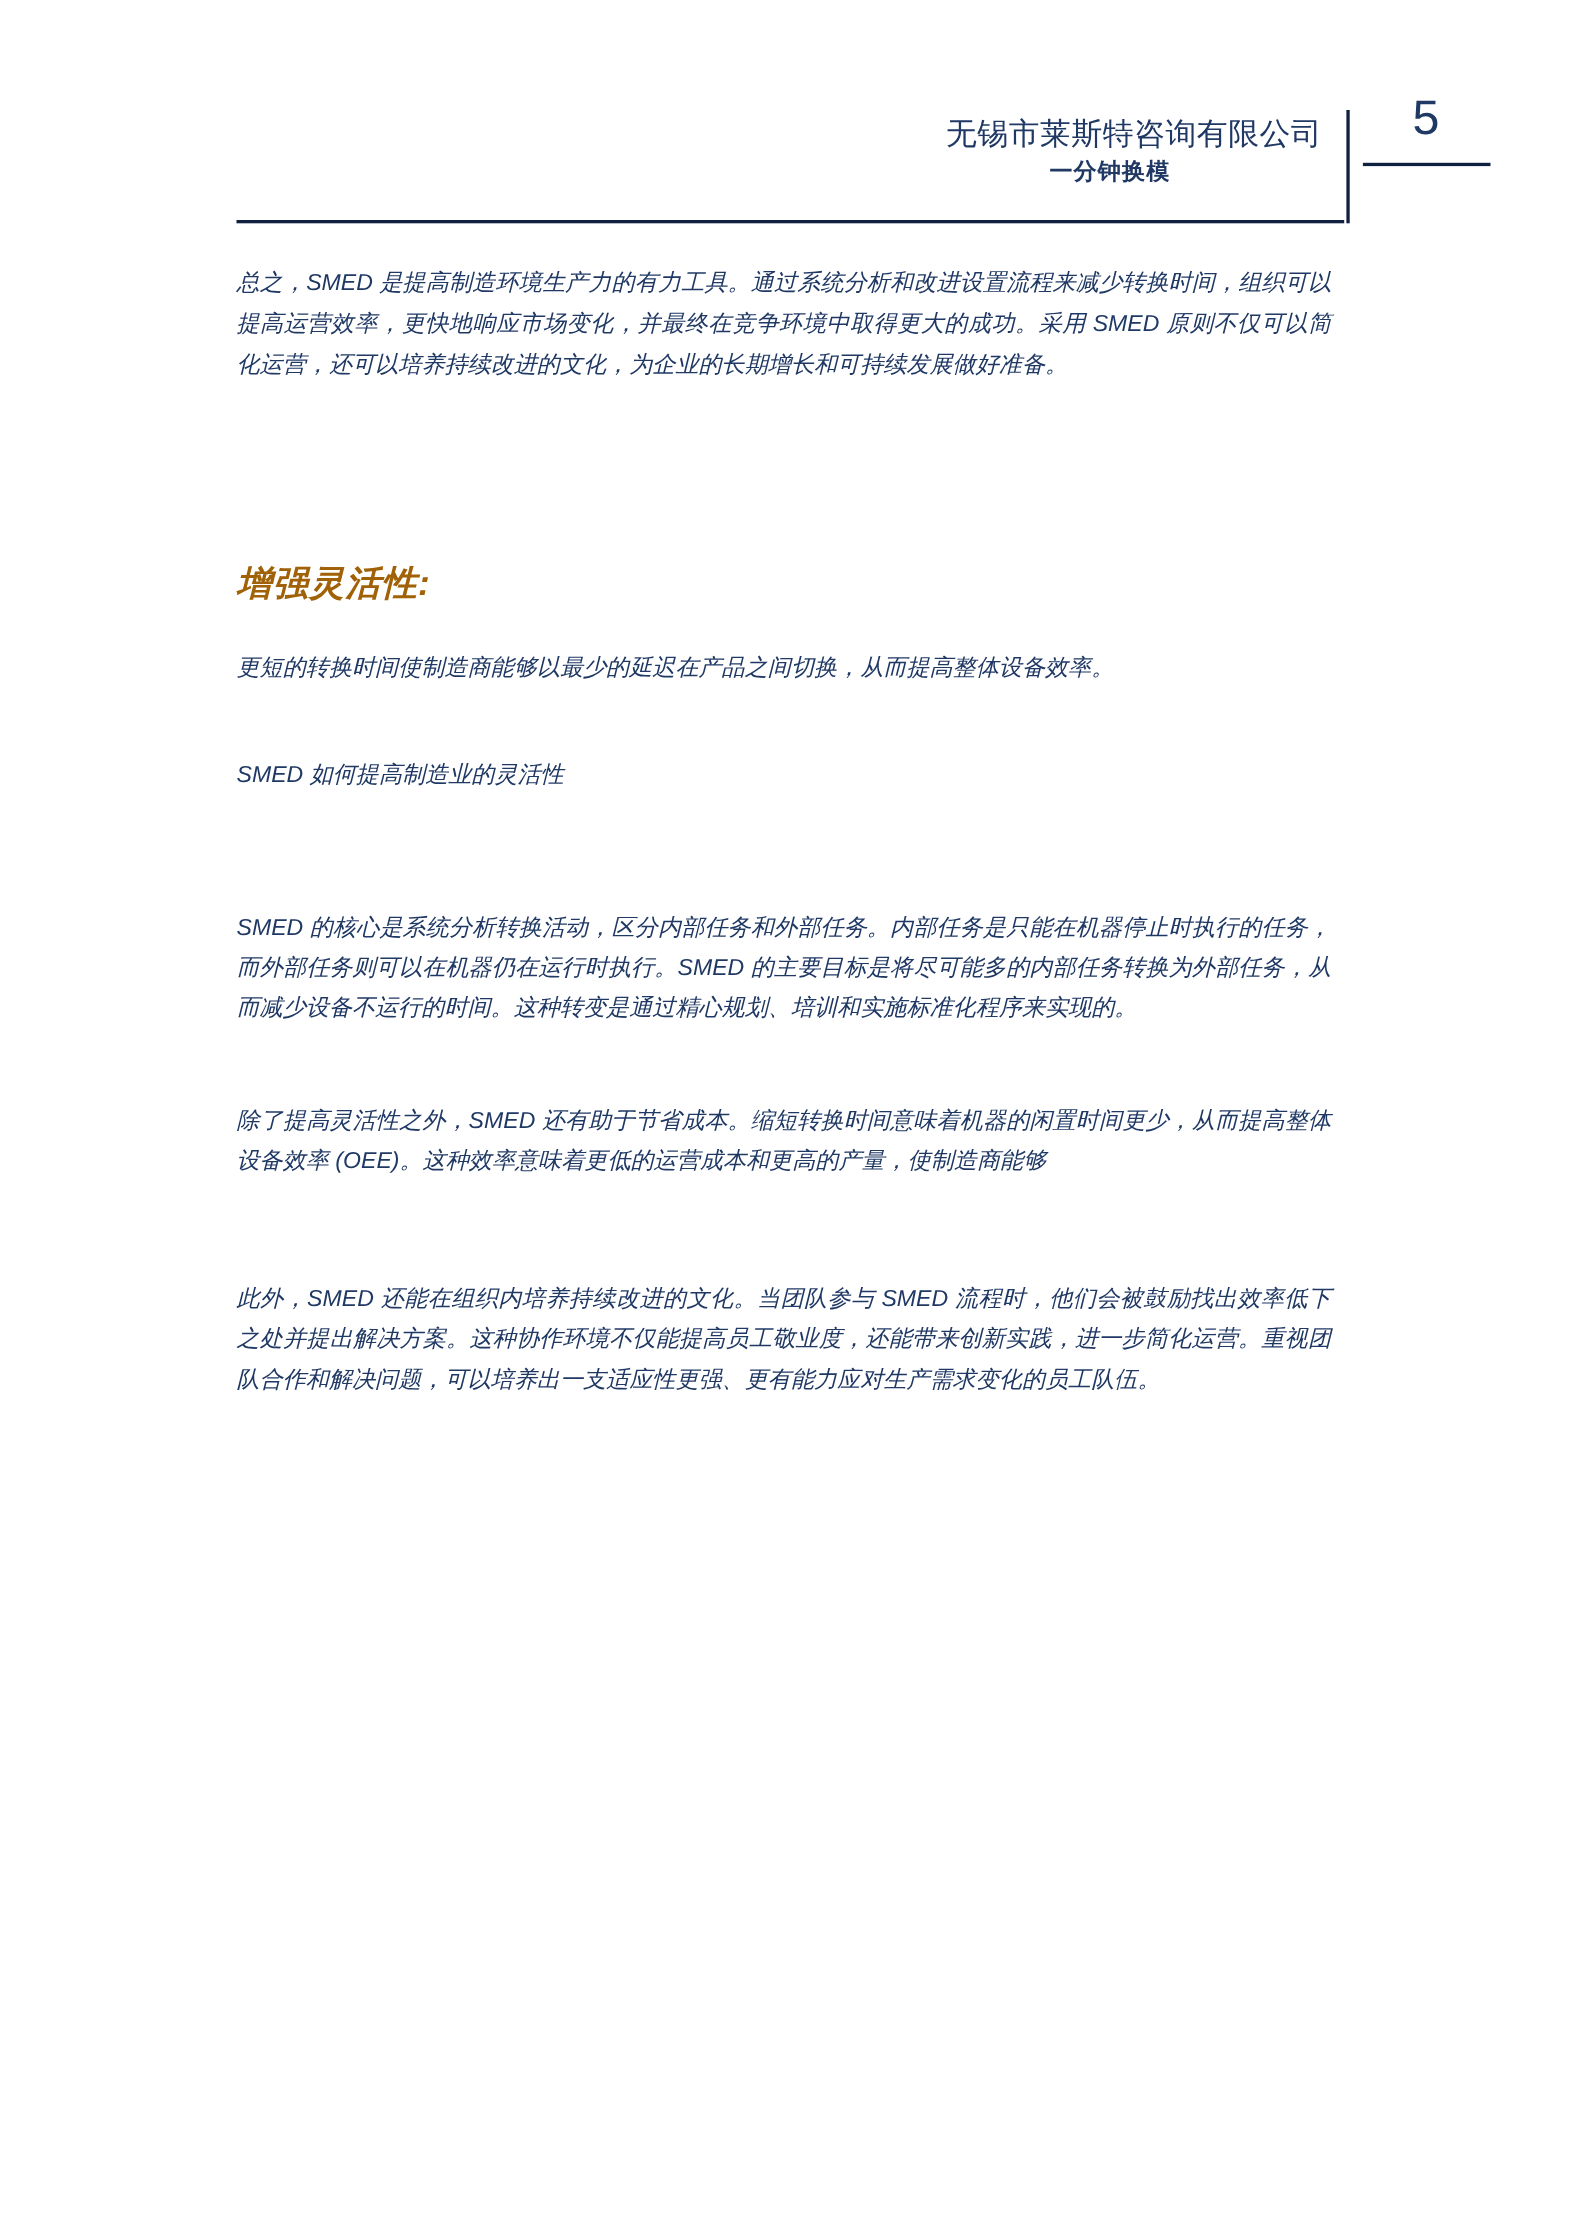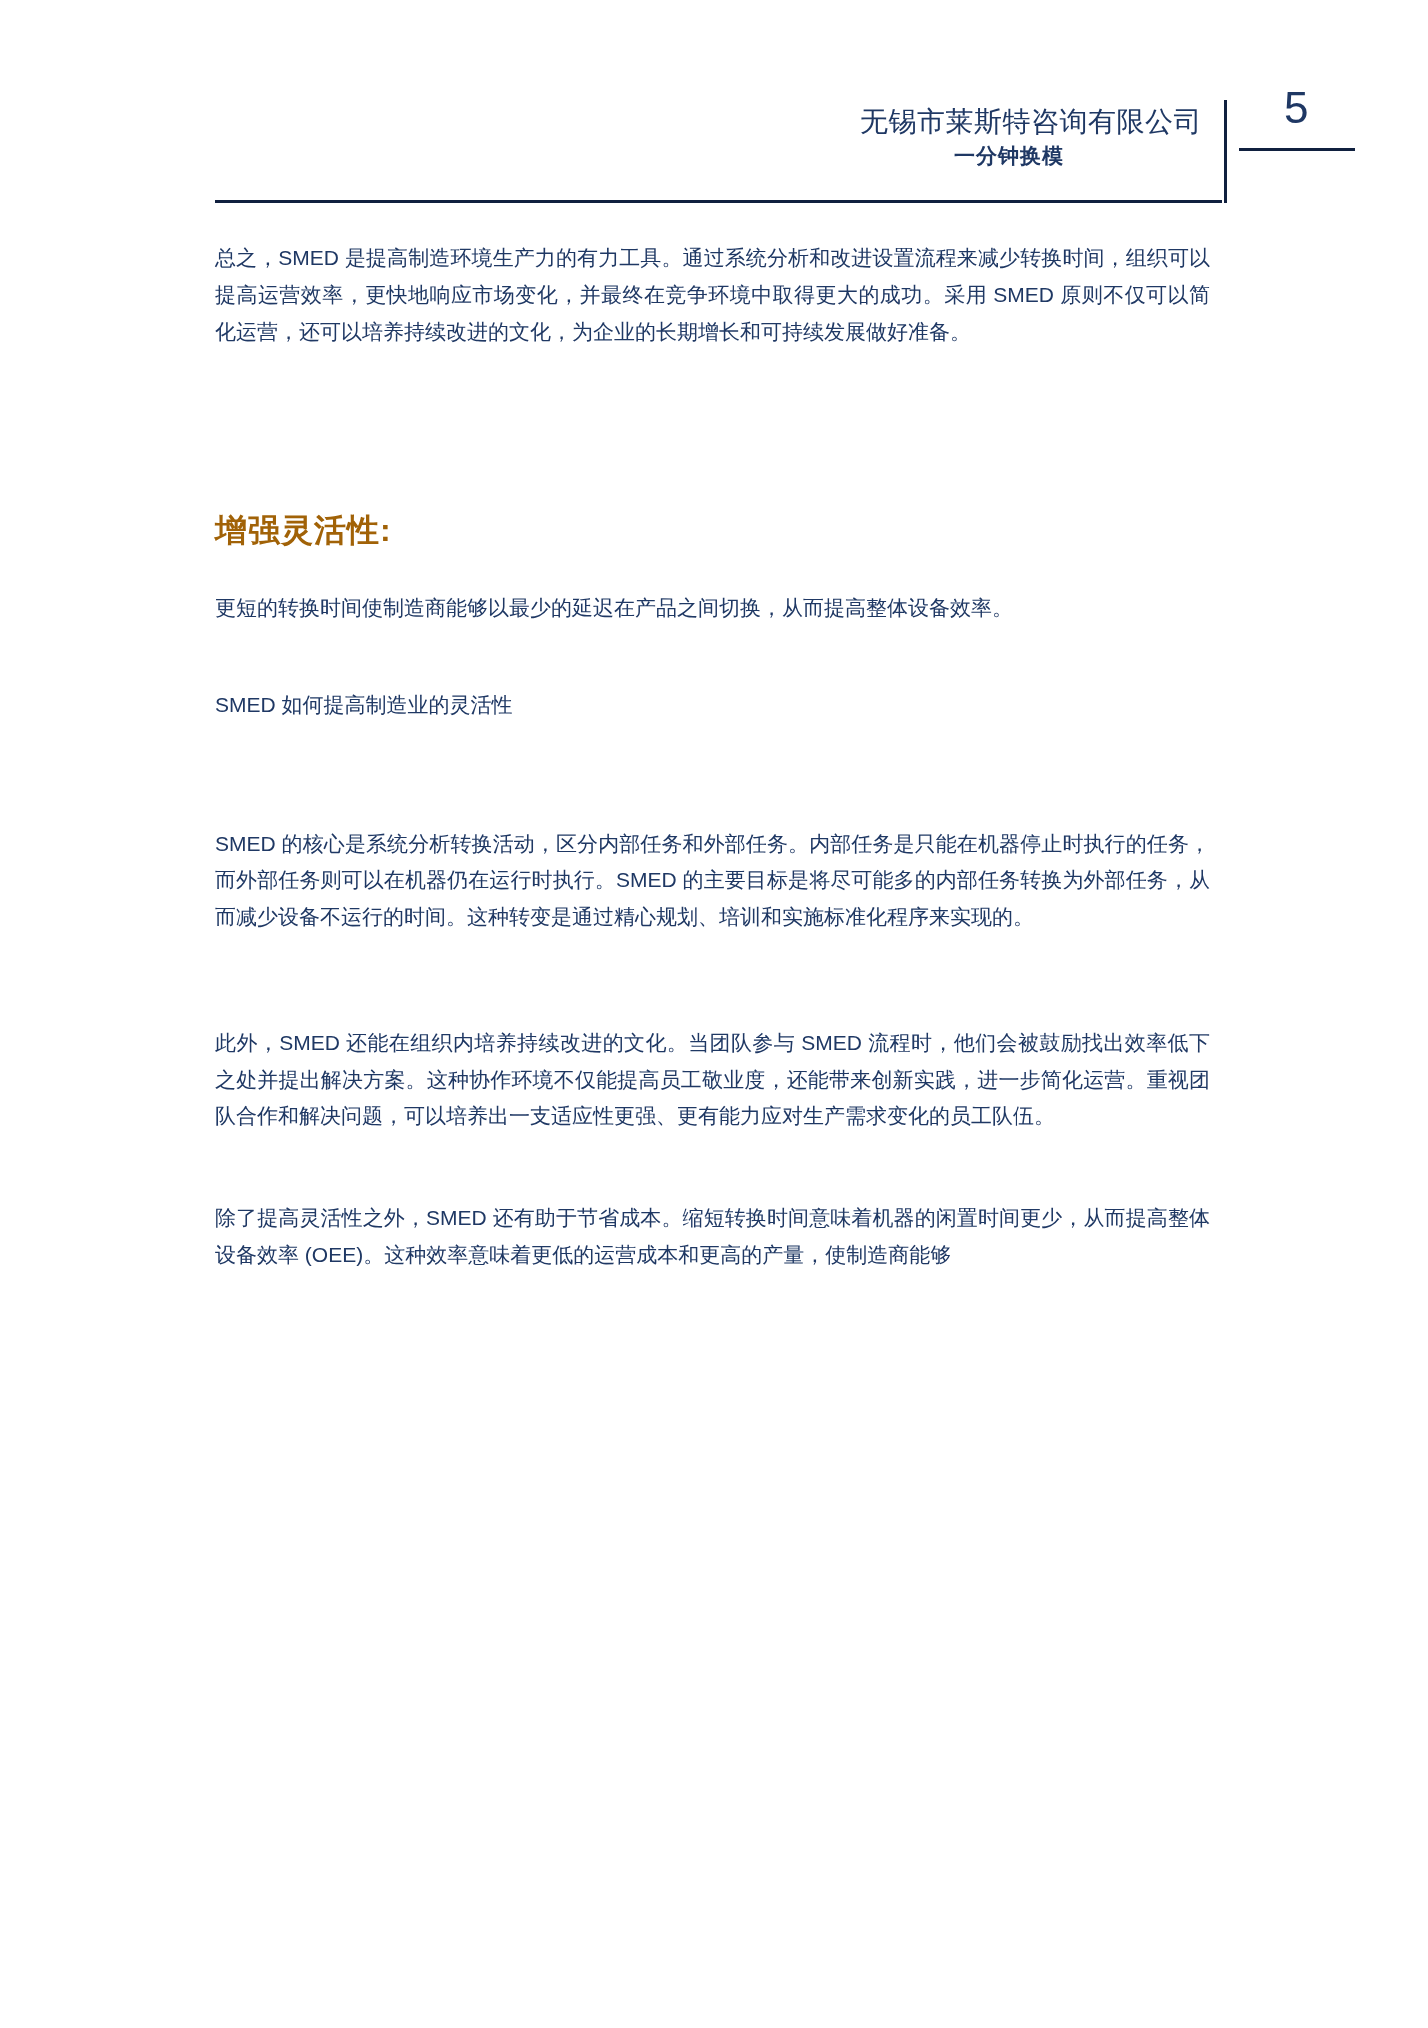--- a/index.html
+++ b/index.html
@@ -69,20 +69,21 @@
   }
   
   main {
     display: block;
     margin-left: 215px;
     width: 995px;
   }
   p, h1 {
     margin: 0;
     padding: 0;
+    font-style: italic;
   }
   .body-para {
     font-size: 21px;
     line-height: 1.75;
     text-align: justify;
     color: #1F3864;
   }
   .section-heading {
     font-size: 32px;
     font-weight: 700;
@@ -118,16 +119,16 @@
   <h1 class="section-heading mt-heading">增强灵活性:</h1>
 
   <p class="body-para mt-lead">更短的转换时间使制造商能够以最少的延迟在产品之间切换，从而提高整体设备效率。</p>
 
   <p class="body-para mt-subheading">SMED 如何提高制造业的灵活性</p>
 
 
   <p class="body-para mt-p1">SMED 的核心是系统分析转换活动，区分内部任务和外部任务。内部任务是只能在机器停止时执行的任务，而外部任务则可以在机器仍在运行时执行。SMED 的主要目标是将尽可能多的内部任务转换为外部任务，从而减少设备不运行的时间。这种转变是通过精心规划、培训和实施标准化程序来实现的。</p>
 
 
+  <p class="body-para mt-p4">除了提高灵活性之外，SMED 还有助于节省成本。缩短转换时间意味着机器的闲置时间更少，从而提高整体设备效率 (OEE)。这种效率意味着更低的运营成本和更高的产量，使制造商能够</p>
+
   <p class="body-para mt-p3">此外，SMED 还能在组织内培养持续改进的文化。当团队参与 SMED 流程时，他们会被鼓励找出效率低下之处并提出解决方案。这种协作环境不仅能提高员工敬业度，还能带来创新实践，进一步简化运营。重视团队合作和解决问题，可以培养出一支适应性更强、更有能力应对生产需求变化的员工队伍。</p>
-
-  <p class="body-para mt-p4">除了提高灵活性之外，SMED 还有助于节省成本。缩短转换时间意味着机器的闲置时间更少，从而提高整体设备效率 (OEE)。这种效率意味着更低的运营成本和更高的产量，使制造商能够</p>
 </main>
 
 </body></html>

